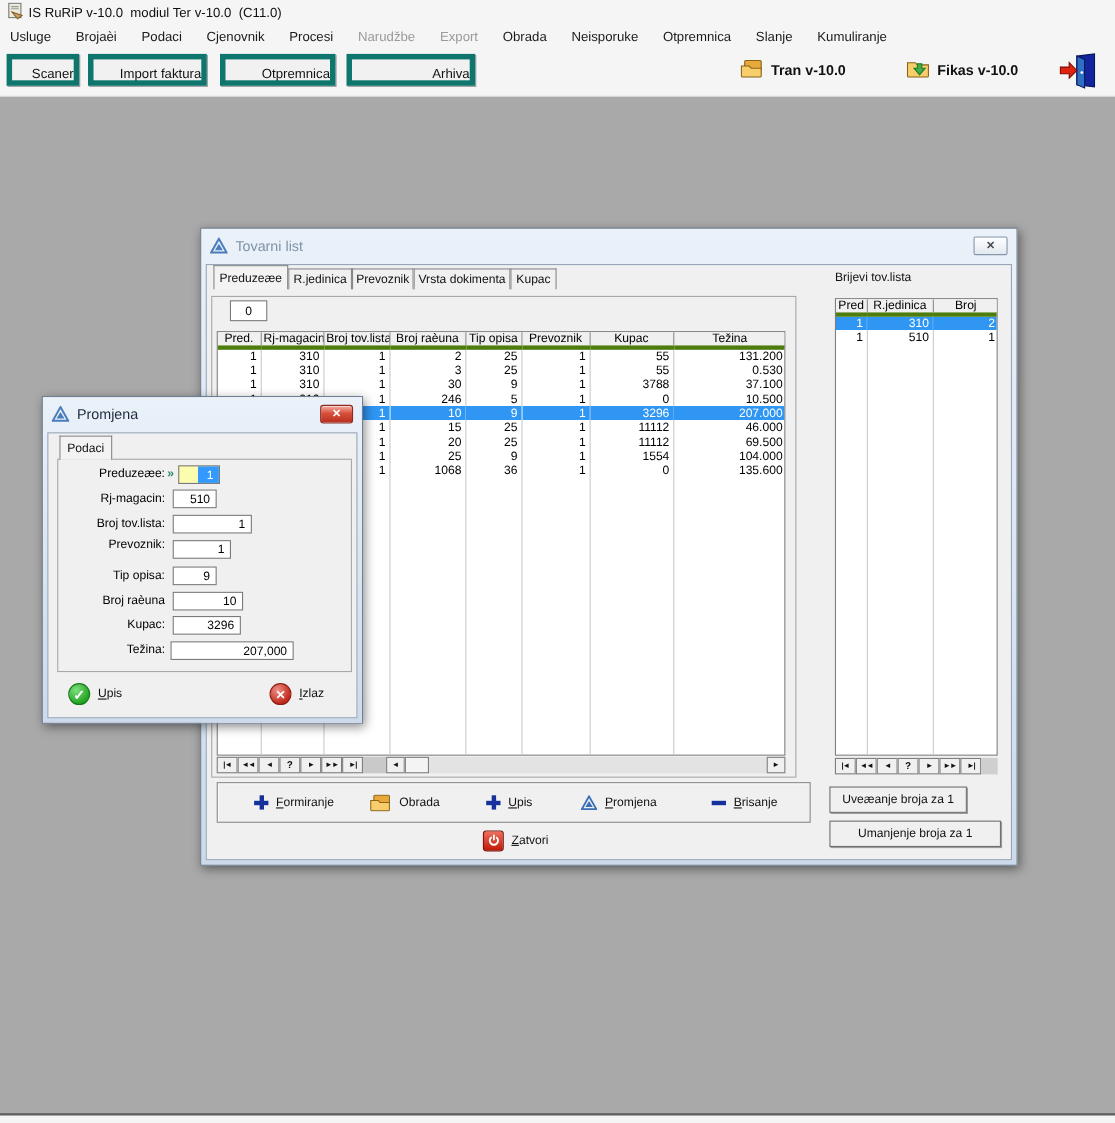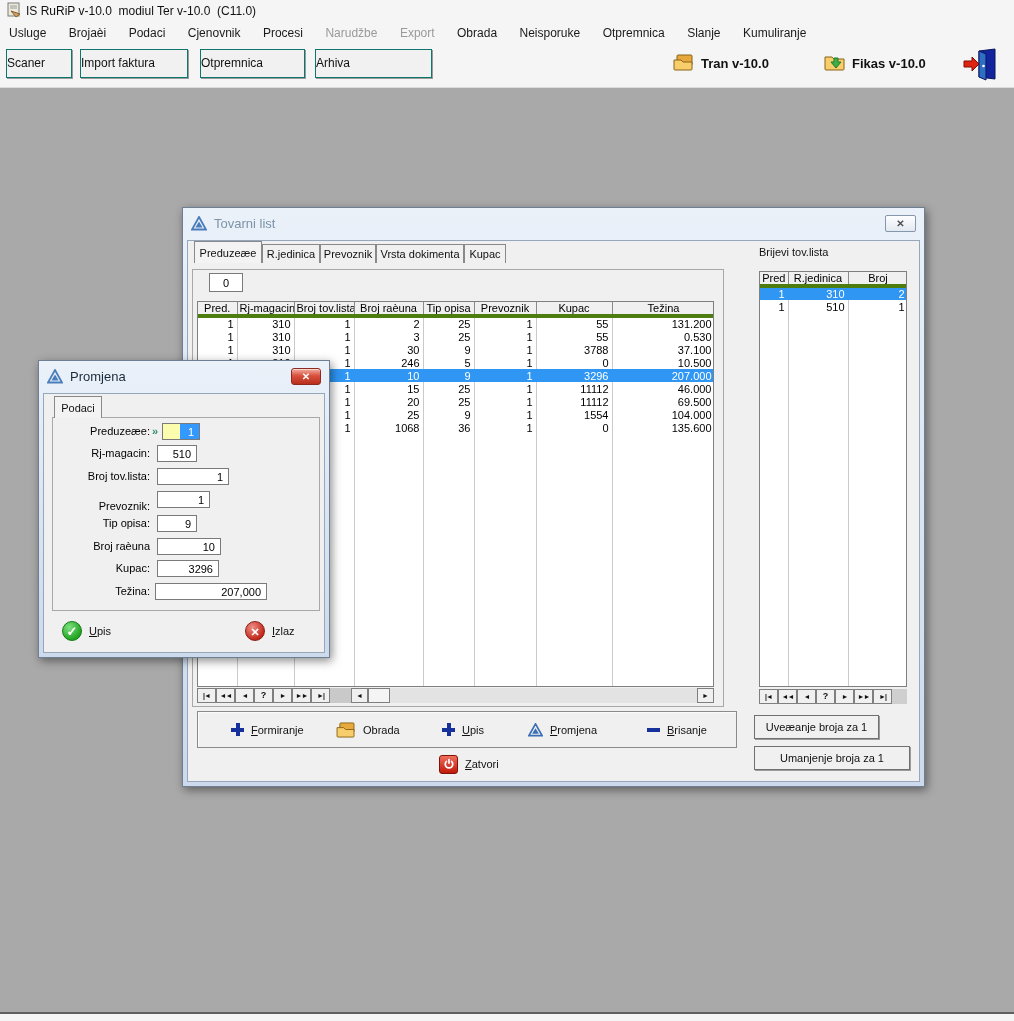--- a/index.html
+++ b/index.html
@@ -9,22 +9,22 @@
   
   .titlestrip { position:absolute; left:0; top:0; width:1014px; height:22px; background:#f5f5f5; }
   .app-title { position:absolute; left:26px; top:4px; font-size:12px; color:#111; white-space:pre; }
   .app-icon { position:absolute; left:5px; top:2px; width:17px; height:17px; }
 
   .menubar { position:absolute; left:0; top:22px; width:1014px; height:23px; background:#f5f5f5; }
   .menu-item { display:inline-block; padding:4px 9px 0 9px; font-size:12px; color:#1a1a1a; cursor:default; }
   .menu-item.disabled { color:#9a9a9a; }
 
   .toolbar { position:absolute; left:0; top:45px; width:1014px; height:43px; background:#f5f5f5; border-bottom:1px solid #dcdcdc; }
-  .tbtn { position:absolute; top:4px; height:29px; background:#f1f1f1; border:1px solid #0f766e;
-          box-shadow:1px 1px 0 #9b9b9b; font-size:12px; color:#111; text-align:left; line-height:27px; cursor:default; }
+  .tbtn { position:absolute; top:4px; height:29px; background:#f1f1f1; border:5px solid #0f766e;
+          box-shadow:1px 1px 0 #9b9b9b; font-size:12px; color:#111; text-align:right; line-height:27px; cursor:default; }
   .tool-label { position:absolute; top:11px; font-size:13px; font-weight:bold; color:#111; }
   .tool-icon { position:absolute; top:9px; }
 
   .desktop { position:absolute; left:0; top:88px; width:1014px; height:926px; background:#a9a9a9; border-bottom:2px solid #5f5f5f; }
 
   
   .win { position:absolute; border:1px solid #6e7f94; box-shadow:2px 3px 9px rgba(0,0,0,0.45); }
   .win .frame { position:absolute; inset:0; background:linear-gradient(#eaf1f9,#ccdaeb); }
   .win .titlebar { position:absolute; left:0; top:0; right:0; height:31px; display:flex; align-items:center; padding:0 8px; }
   .win .title { font-size:13px; margin-left:7px; }
@@ -436,21 +436,21 @@
       <span class="flbl" style="left:8px;top:53px;">Rj-magacin:</span>
       <div class="tinput" style="left:113px;top:51px;width:40px;">
           <span>510</span>
         </div>
 
       <span class="flbl" style="left:8px;top:76px;">Broj tov.lista:</span>
       <div class="tinput" style="left:113px;top:74px;width:72px;">
           <span>1</span>
         </div>
 
-      <span class="flbl" style="left:8px;top:106px;">Prevoznik:</span>
+      <span class="flbl" style="left:8px;top:95px;">Prevoznik:</span>
       <div class="tinput" style="left:113px;top:97px;width:53px;">
           <span>1</span>
         </div>
 
       <span class="flbl" style="left:8px;top:123px;">Tip opisa:</span>
       <div class="tinput" style="left:113px;top:121px;width:40px;">
           <span>9</span>
         </div>
 
       <span class="flbl" style="left:8px;top:146px;">Broj raèuna</span>

